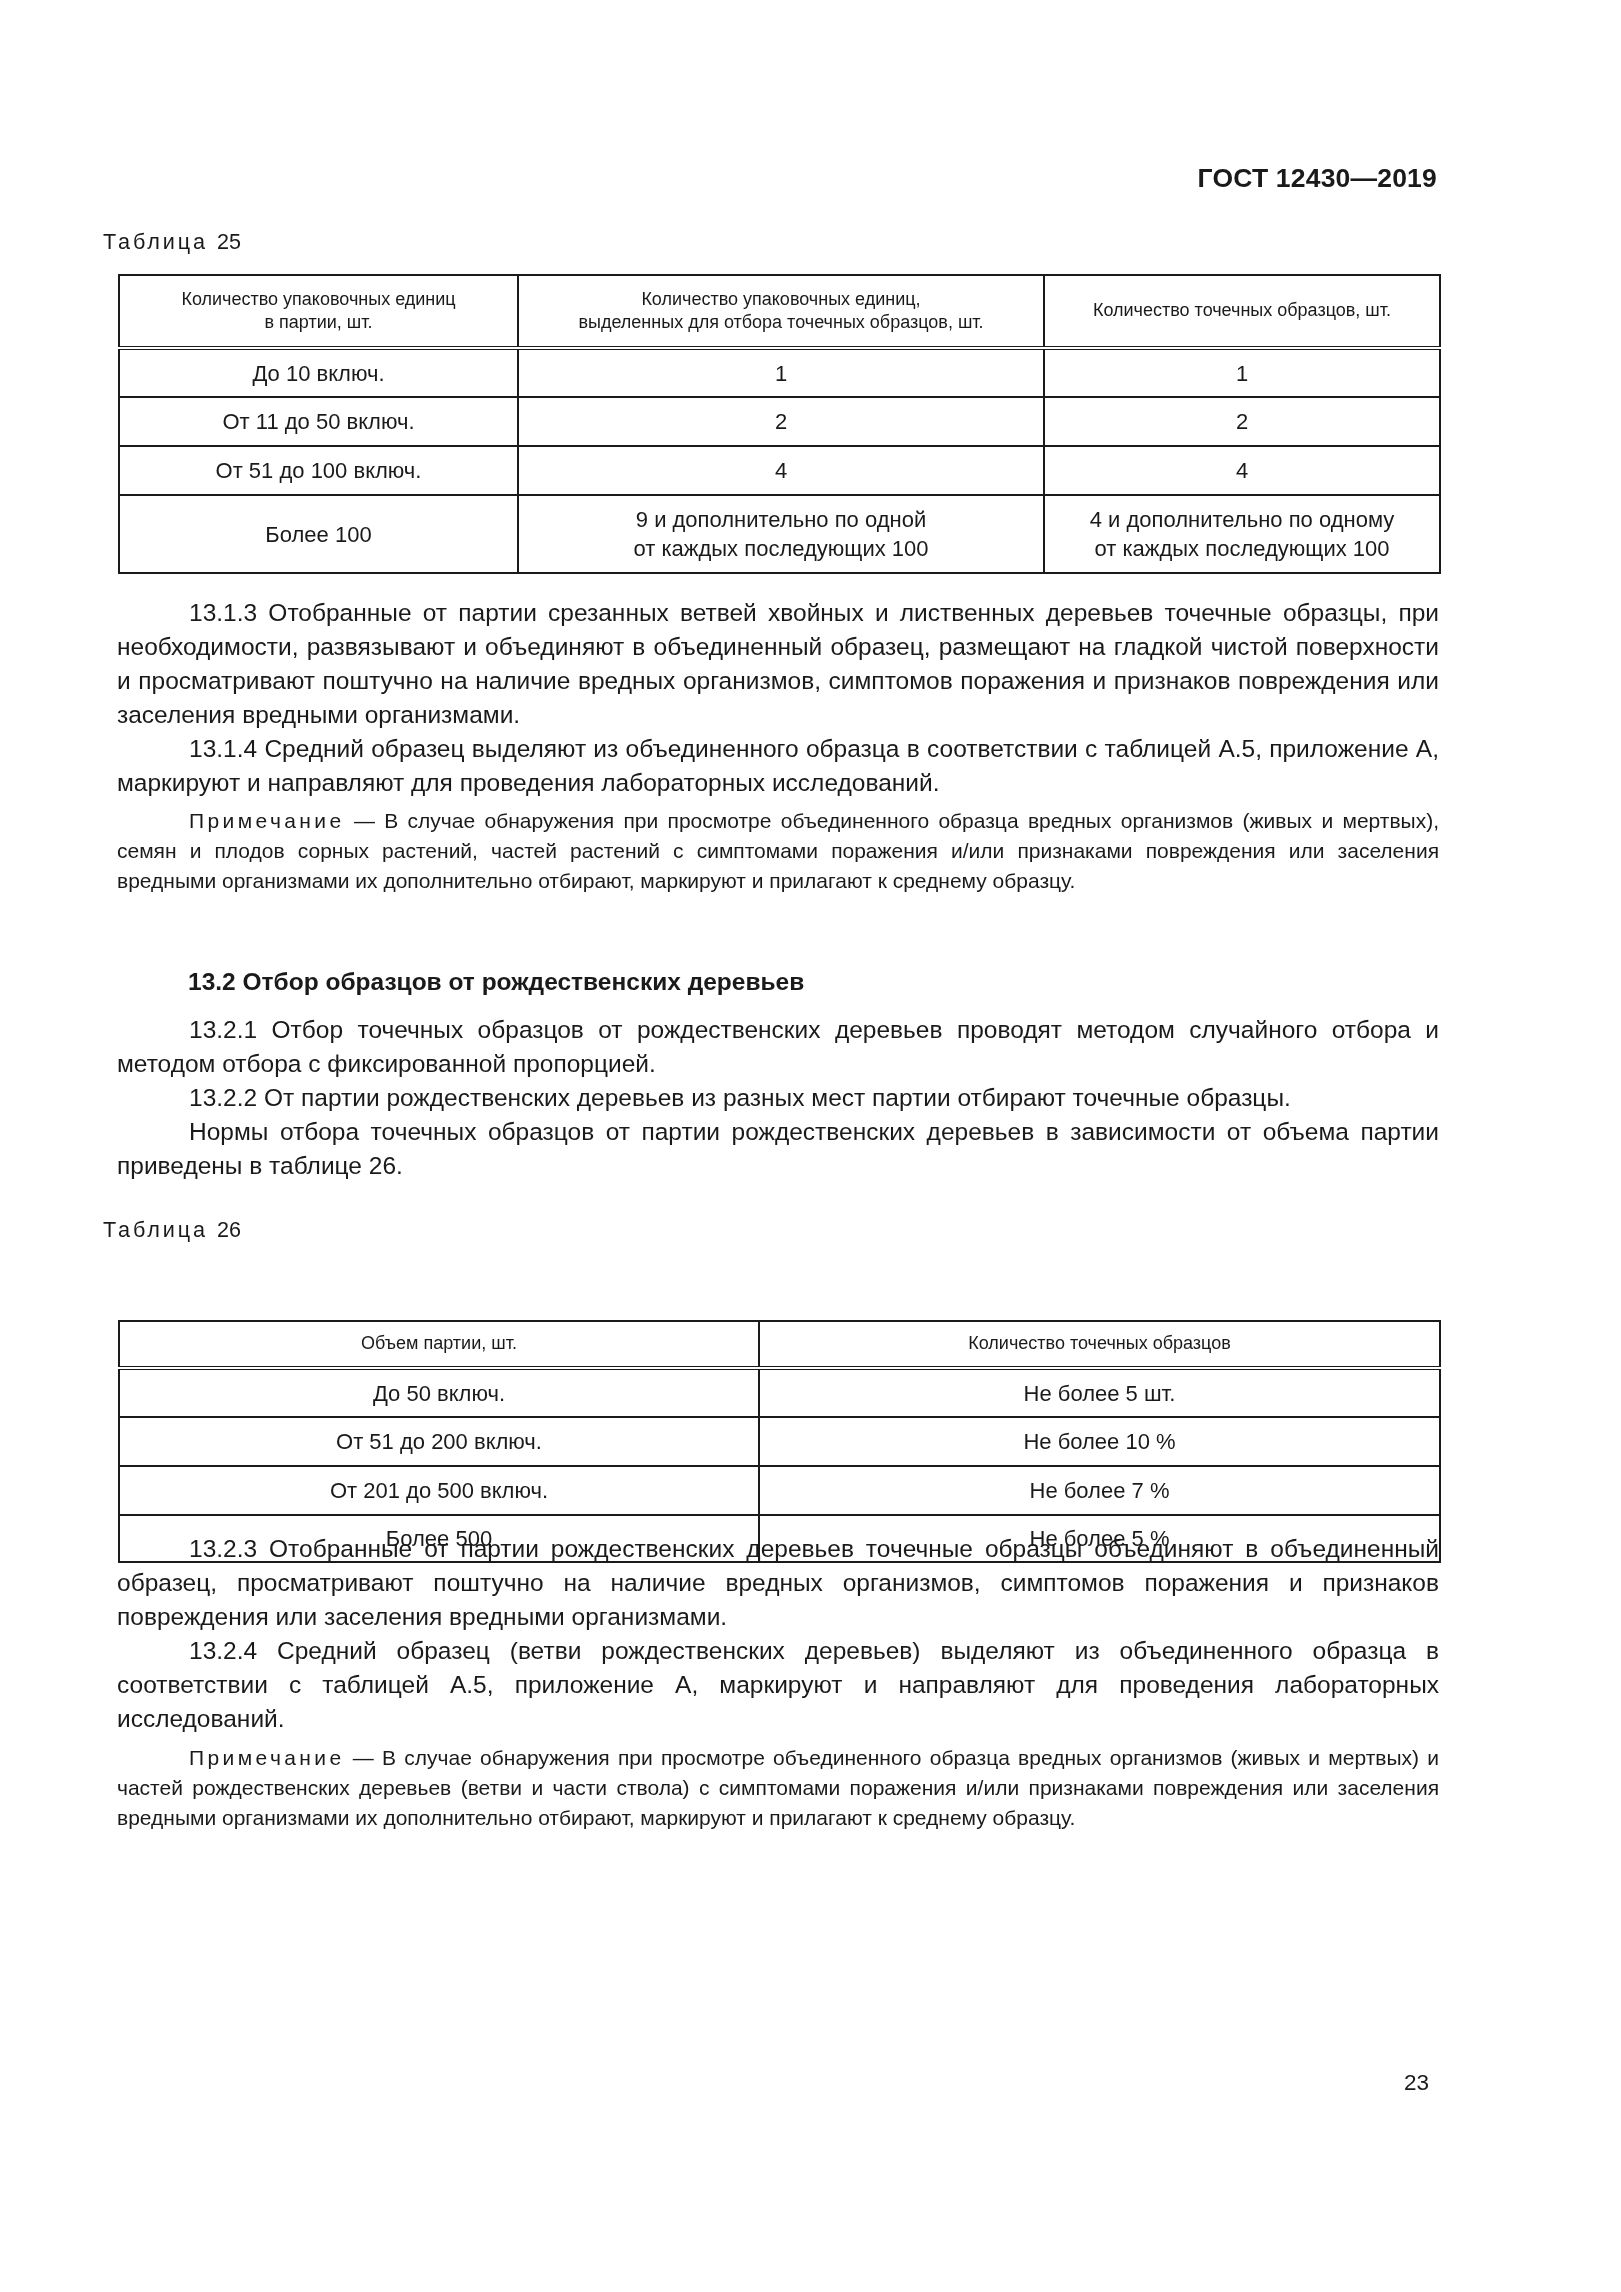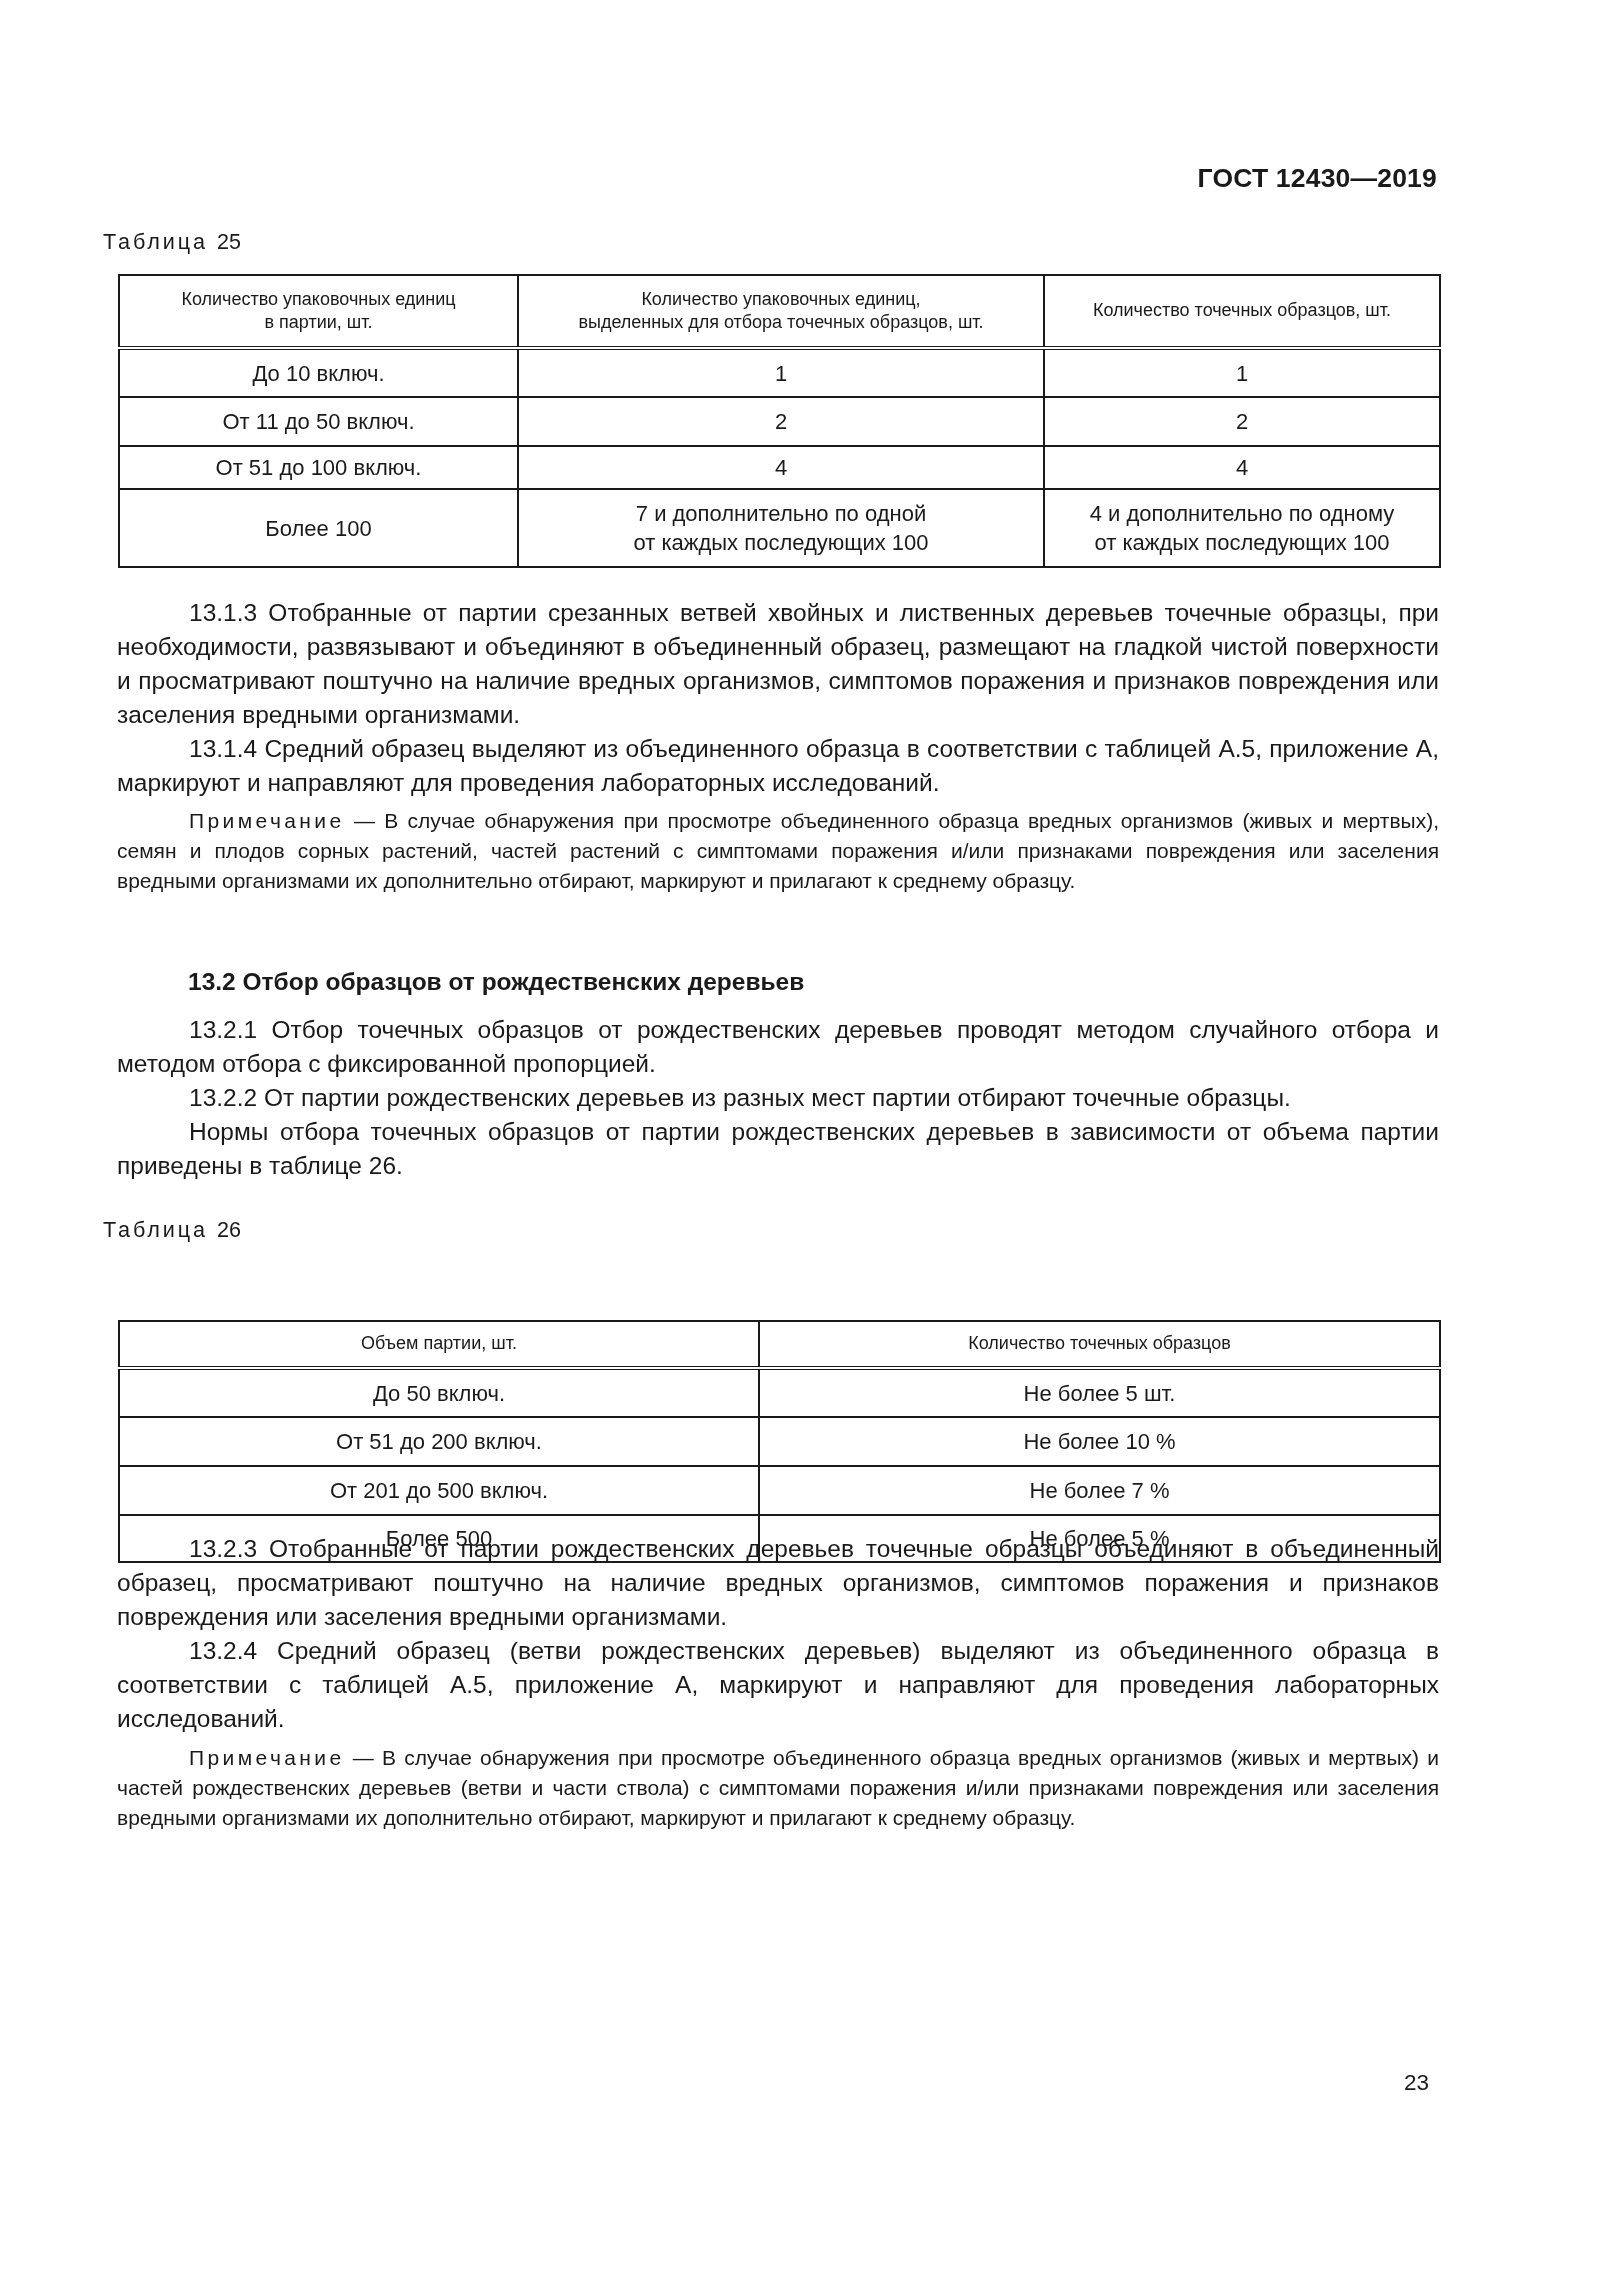--- a/index.html
+++ b/index.html
@@ -63,29 +63,29 @@
     <tr style="height:49px;">
       <td>До 10 включ.</td>
       <td>1</td>
       <td>1</td>
     </tr>
     <tr style="height:49px;">
       <td>От 11 до 50 включ.</td>
       <td>2</td>
       <td>2</td>
     </tr>
-    <tr style="height:43px;">
+    <tr style="height:49px;">
       <td>От 51 до 100 включ.</td>
       <td>4</td>
       <td>4</td>
     </tr>
     <tr style="height:78px;margin-top:17px;">
       <td>Более 100</td>
       <td>
-        <div>7 и дополнительно по одной</div>
+        <div>9 и дополнительно по одной</div>
         <div>от каждых последующих 100</div>
       </td>
       <td>
         <div>4 и дополнительно по одному</div>
         <div>от каждых последующих 100</div>
       </td>
     </tr>
   </tbody>
 </table>
 

